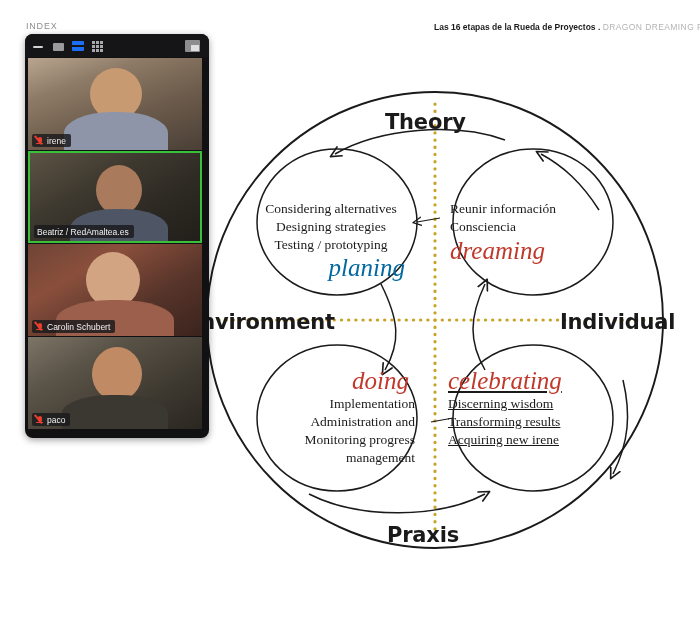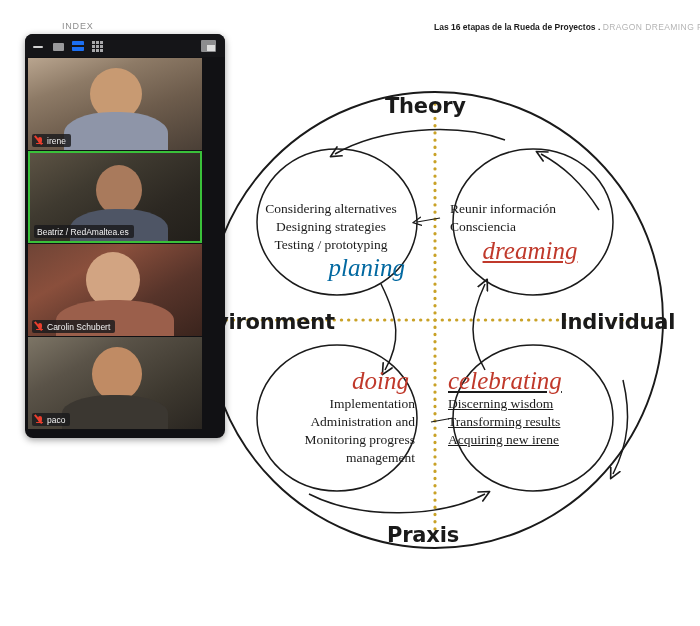--- a/index.html
+++ b/index.html
@@ -20,21 +20,20 @@
   
   #slide-index {
     position: absolute;
     left: 26px;
     top: 21px;
     font-size: 9px;
     letter-spacing: 0.8px;
     color: #8e8e8e;
     font-family: "Liberation Sans", sans-serif;
     white-space: nowrap;
-    margin-left: 36px;
   }
   #slide-header {
     position: absolute;
     left: 434px;
     top: 22px;
     font-size: 8.5px;
     white-space: nowrap;
     font-family: "Liberation Sans", sans-serif;
   }
   #slide-header .htitle {
@@ -59,21 +58,21 @@
 
   .axis-label {
     position: absolute;
     font-family: "DejaVu Sans", sans-serif;
     font-weight: bold;
     font-size: 21px;
     color: #1a1a1a;
     white-space: nowrap;
     letter-spacing: -0.2px;
   }
-  #label-theory { left: 200px; top: 24px; }
+  #label-theory { left: 200px; top: 40px; }
   #label-praxis { left: 202px; top: 453px; }
   #label-individual { left: 375px; top: 240px; }
   #label-environment { left: 1px; top: 240px; }
 
   .quad-text {
     position: absolute;
     font-family: "Liberation Serif", serif;
     font-size: 13.5px;
     color: #1a1a1a;
     line-height: 1.32;
@@ -86,30 +85,30 @@
     line-height: 1.05;
     white-space: nowrap;
   }
 
   #quad-planing   { left: 66px; top: 130px; text-align: center; width: 160px; }
   #quad-dreaming  { left: 265px; top: 130px; text-align: left;   width: 160px; }
   #quad-doing     { left: 80px; top: 298px; text-align: right;  width: 150px; }
   #quad-celebrating { left: 263px; top: 298px; text-align: left; width: 165px; text-decoration: underline; }
 
   #quad-planing .quad-name   { text-align: right; padding-right: 6px; margin-top: 2px; }
-  #quad-dreaming .quad-name  { text-align: center; margin-top: 2px; text-decoration: underline; }
+  #quad-dreaming .quad-name  { text-align: left; margin-top: 2px; }
   #quad-doing .quad-name     { text-align: right; padding-right: 6px; margin-bottom: 1px; }
   #quad-celebrating .quad-name { text-align: left; margin-bottom: 1px; }
 
   
   #video-panel {
     position: absolute;
     left: 25px;
     top: 34px;
-    width: 200px;
+    width: 184px;
     height: 404px;
     background: #111114;
     border-radius: 8px;
     box-shadow: 0 2px 7px rgba(0,0,0,0.38);
     overflow: hidden;
   }
   #video-toolbar {
     height: 23px;
     background: #151518;
     display: flex;

